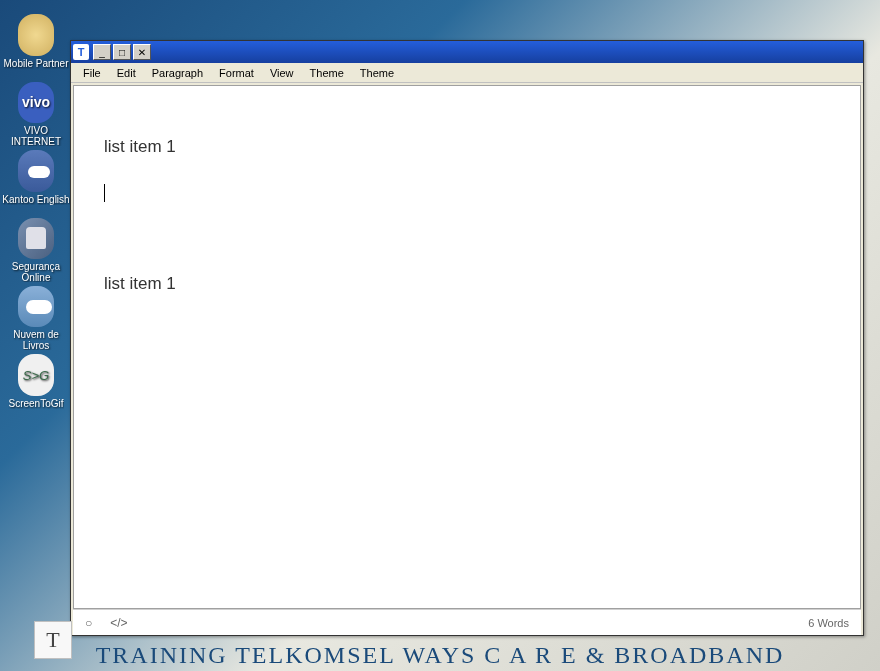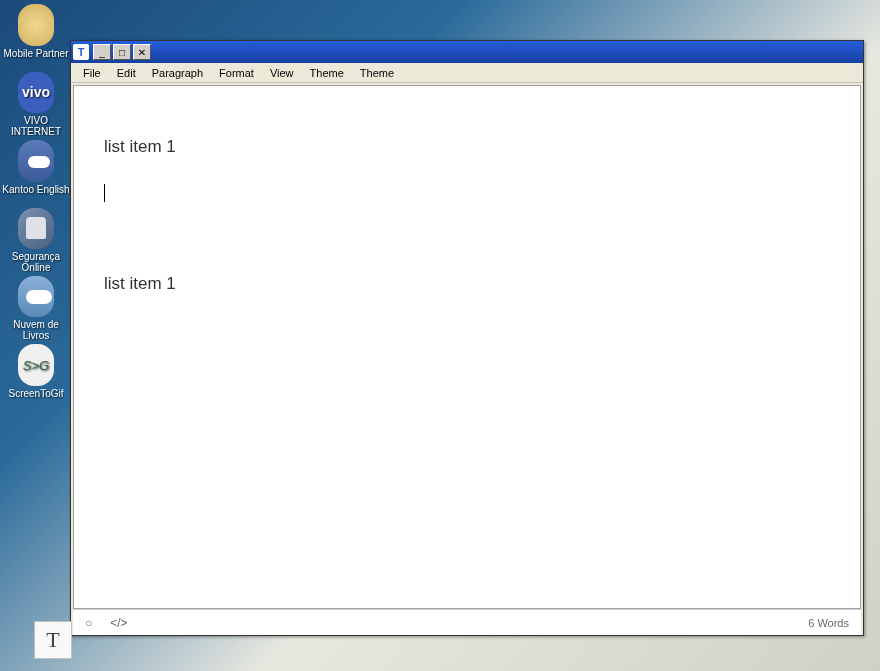--- a/index.html
+++ b/index.html
@@ -7,21 +7,21 @@
 
 .desktop {
   width: 880px; height: 671px;
   background: linear-gradient(135deg, #1a4a7a 0%, #2a6a9a 30%, #e8e8e0 60%, #d0d0c8 100%);
   position: relative;
 }
 
 .desktop-icons {
   position: absolute; left: 0; top: 0; width: 72px;
   display: flex; flex-direction: column; align-items: center;
-  padding-top: 2px; gap: 2px;
+  padding-top: 12px; gap: 2px;
 }
 .desktop-icon {
   width: 68px; height: 66px;
   display: flex; flex-direction: column; align-items: center; justify-content: flex-start;
   color: #fff; font-size: 10px; text-align: center; text-shadow: 1px 1px 2px rgba(0,0,0,0.8);
   cursor: pointer; padding-top: 2px;
 }
 .desktop-icon .ico { width: 36px; height: 42px; margin-bottom: 2px; border-radius: 16px; display:flex; align-items:center; justify-content:center; }
 
 .ico-mobile { background: radial-gradient(circle, #f0d890 0%, #d0b060 100%); border-radius: 50%; }
@@ -156,13 +156,14 @@
           <span class="sb-icon">○</span>
           <span class="sb-icon">&lt;/&gt;</span>
         </div>
         <div class="sb-right">6 Words</div>
       </div>
     </div>
   </div>
 
   <div class="taskbar-app">T</div>
 
+  <div class="bg-text">TRAINING  TELKOMSEL  WAYS   C A R E   &amp;   BROADBAND</div>
 </div>
 
 </body></html>

